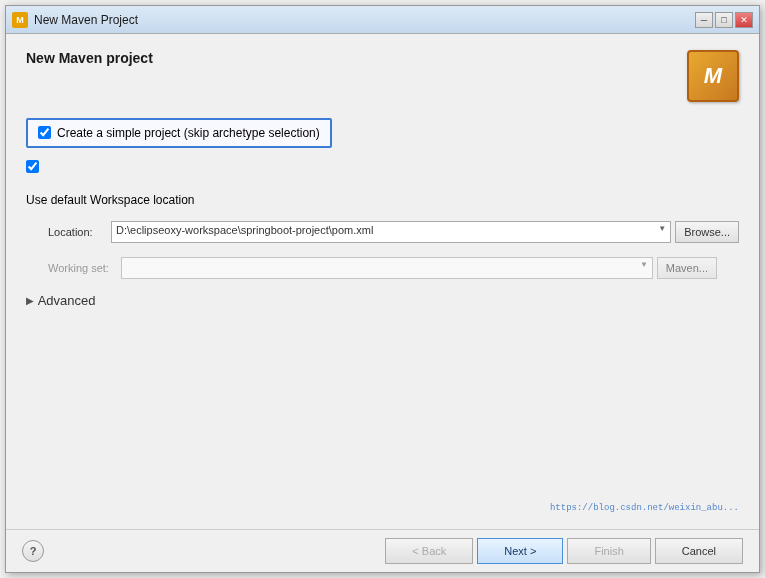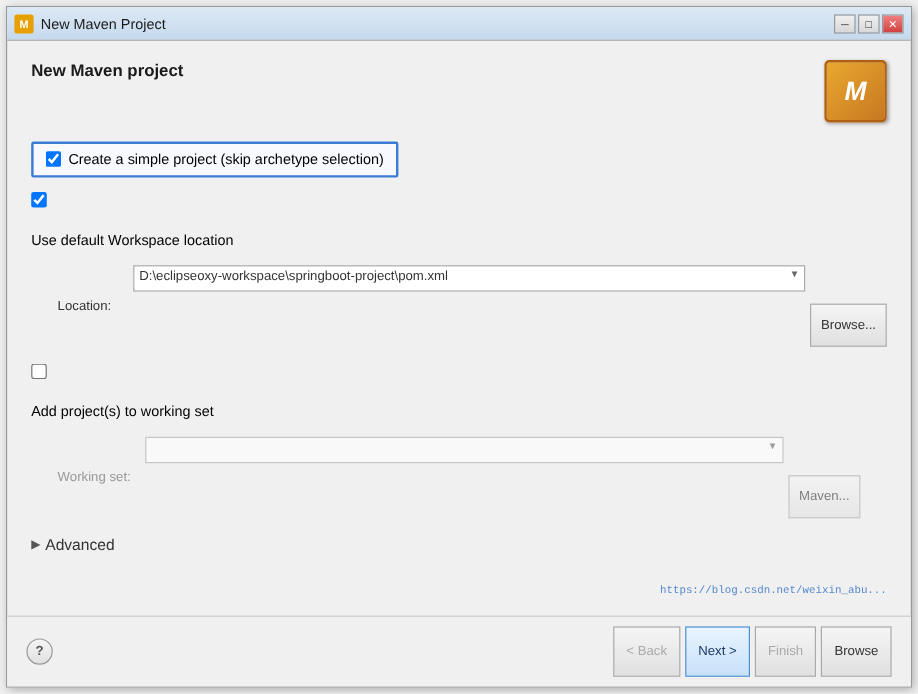--- a/index.html
+++ b/index.html
@@ -160,29 +160,28 @@
       color: #333;
       display: flex;
       align-items: flex-start;
       justify-content: space-between;
     }
     .combo-arrow {
       font-size: 8px;
       color: #666;
     }
     .browse-btn {
-      height: 36px;
+      height: 22px;
       padding: 0 8px;
       background: linear-gradient(to bottom, #f5f5f5, #e0e0e0);
       border: 1px solid #aaa;
       font-size: 11px;
       cursor: pointer;
       color: #333;
       white-space: nowrap;
-      margin-top: 32px;
     }
     .working-set-row {
       display: flex;
       align-items: center;
       gap: 8px;
       padding: 2px 22px;
     }
     .working-set-label {
       font-size: 11px;
       color: #999;
@@ -225,22 +224,22 @@
       font-size: 11px;
       font-weight: bold;
       color: #555;
       cursor: pointer;
     }
     .nav-buttons {
       display: flex;
       gap: 4px;
     }
     .nav-btn {
-      height: 42px;
-      padding: 0 10px;
+      height: 26px;
+      padding: 0 26px;
       background: linear-gradient(to bottom, #f5f5f5, #e0e0e0);
       border: 1px solid #aaa;
       font-size: 11px;
       cursor: pointer;
       color: #333;
     }
     .nav-btn.primary {
       background: linear-gradient(to bottom, #e8f4ff, #c8e0f8);
       border: 1px solid #4a90d9;
       color: #1a3a6a;
@@ -306,24 +305,20 @@
         <span class="field-label">Location:</span>
         <div class="field-input-group">
           <div class="text-input-combo">
             <span style="font-size:11px;color:#333;overflow:hidden;white-space:nowrap;text-overflow:ellipsis;max-width:380px;">D:\eclipseoxy-workspace\springboot-project\pom.xml</span>
             <span class="combo-arrow">▼</span>
           </div>
           <button class="browse-btn">Browse...</button>
         </div>
       </div>
 
-      <div class="checkbox-row">
-        <input type="checkbox" style="">
-        <span>Add project(s) to working set</span>
-      </div>
 
       <div class="working-set-row">
         <span class="working-set-label">Working set:</span>
         <div class="field-input-group">
           <div class="text-input-combo" style="opacity:0.6;">
             <span></span>
             <span class="combo-arrow">▼</span>
           </div>
           <button class="browse-btn" style="opacity:0.6;">Maven...</button>
         </div>
@@ -339,16 +334,16 @@
       <div class="url-hint">https://blog.csdn.net/weixin_abu...</div>
     </div>
   </div>
 
   <div class="bottom-bar">
     <button class="help-btn">?</button>
     <div class="nav-buttons">
       <button class="nav-btn" disabled="">&lt; Back</button>
       <button class="nav-btn primary">Next &gt;</button>
       <button class="nav-btn" disabled="">Finish</button>
-      <button class="nav-btn">Browse</button>
+      <button class="nav-btn">Cancel</button>
     </div>
   </div>
 </div>
 
 </body></html>

